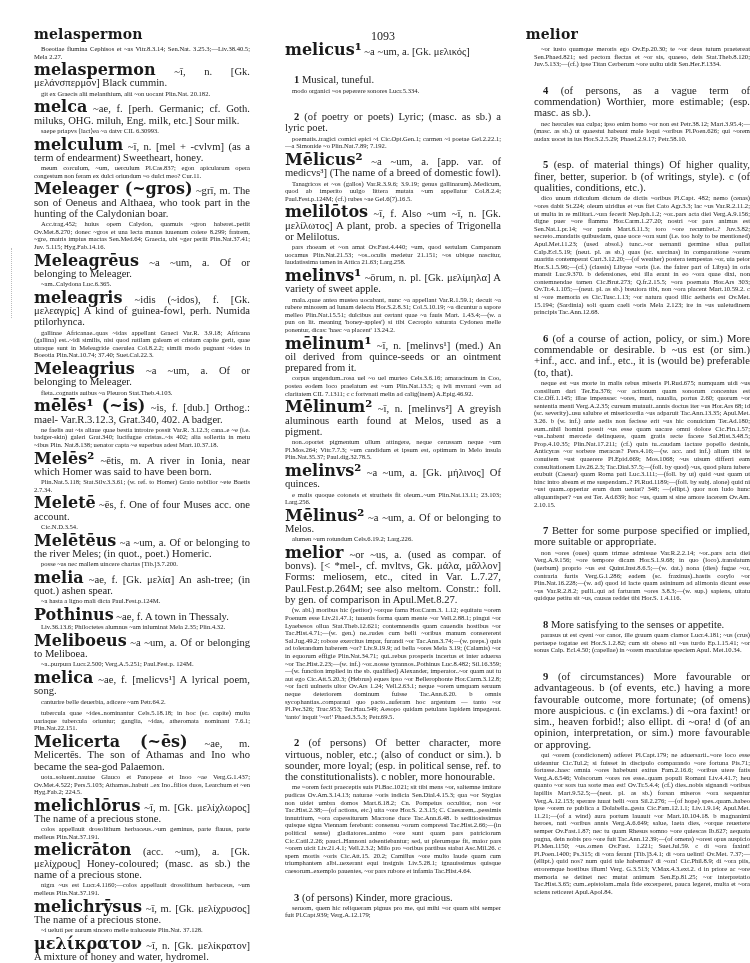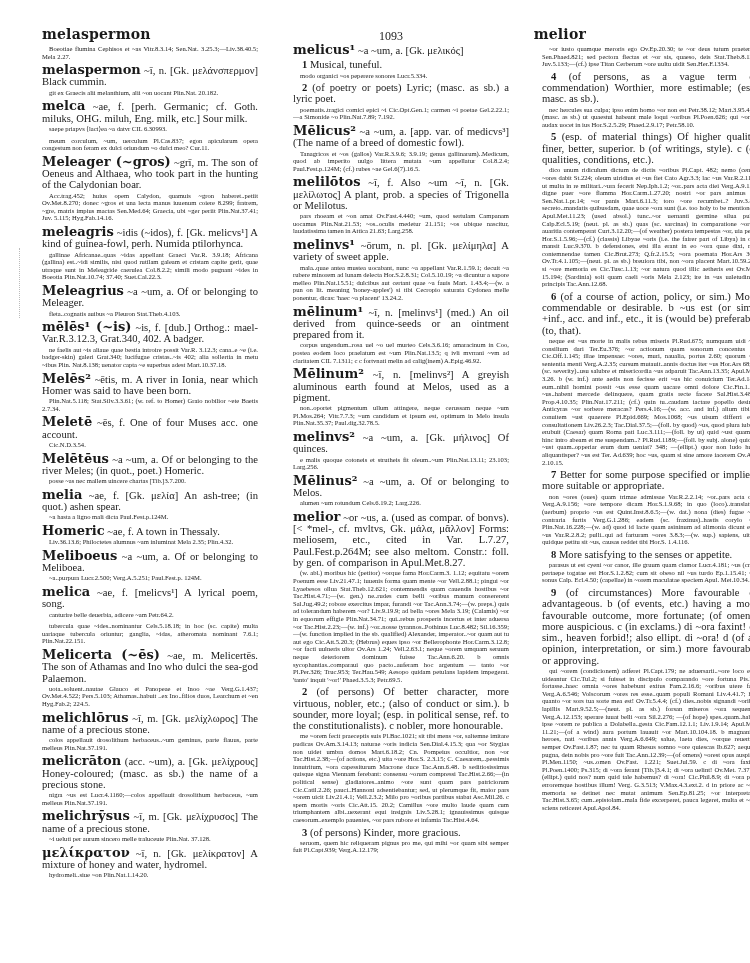--- a/index.html
+++ b/index.html
@@ -1,30 +1,30 @@
 <!DOCTYPE html>
 <html><head>
 <meta charset="utf-8">
 <style>
   html, body { margin:0; padding:0; background:#ffffff; }
   body { width:750px; height:963px; overflow:hidden; position:relative; color:#1a1a1a; font-family:"DejaVu Serif", serif; }
-  .page { position:absolute; left:16px; top:0; width:596px; height:963px; }
+  .page { position:absolute; left:8px; top:0; width:596px; height:963px; }
   .running-head { position:absolute; top:26px; font-family:"DejaVu Serif", serif; font-weight:bold; font-size:14px; letter-spacing:0.2px; }
   .rh-left { left:26px; }
   .rh-right { right:26px; }
   .page-number { position:absolute; top:29px; left:0; width:750px; text-align:center; font-family:"Liberation Serif", serif; font-size:12px; }
   .col { position:absolute; top:44px; width:216px; }
   .col1 { left:26px; }
   .col2 { left:277px; }
   .col3 { left:526px; }
   .entry { margin:0 0 4px 0; }
   .def { font-family:"Liberation Serif", serif; font-size:10.6px; line-height:11.3px; text-align:justify; }
-  .def .hw { font-family:"DejaVu Serif", serif; font-weight:bold; font-size:13px; }
+  .def .hw { font-family:"DejaVu Serif", serif; font-weight:bold; font-size:16px; }
   .cit { font-family:"Liberation Serif", serif; font-size:6.6px; line-height:7.6px; text-align:justify; text-indent:7px; margin-top:1px; }
-  .sense { text-indent:9px; margin-top:3px; }
+  .sense { text-indent:9px; margin-top:17px; }
   .sense .num { font-weight:bold; }
   .margin-mark { position:absolute; left:3px; top:248px; width:1px; height:70px; border-left:1px dotted #bbb; }
 </style>
 </head>
 <body>
 
 <div class="page">
   <div class="running-head rh-left">melaspermon</div>
   <div class="page-number">1093</div>
   <div class="running-head rh-right">melior</div>
@@ -36,28 +36,33 @@
       </div>
       <div class="entry">
         <div class="def"><span class="hw">melaspermon</span> <span>~ī, n. [Gk. μελάνσπερμον] Black cummin.</span></div>
         <div class="cit">git ex Graecis alii melanthium, alii ~on uocant Plin.Nat. 20.182.</div>
       </div>
       <div class="entry">
         <div class="def"><span class="hw">melca</span> <span>~ae, f. [perh. Germanic; cf. Goth. miluks, OHG. miluh, Eng. milk, etc.] Sour milk.</span></div>
         <div class="cit">saepe priapvs ⟨lact⟩ea ~a datvr CIL 6.30993.</div>
       </div>
       <div class="entry">
+        <div class="def"><span class="hw">melculum</span> <span>~ī, n. [mel + -cvlvm] (as a term of endearment) Sweetheart, honey.</span></div>
         <div class="cit">meum corculum, ~um, uerculum Pl.Cas.837; egon apicularum opera congestum non feram ex dulci oriundum ~o dulci meo? Cur.11.</div>
       </div>
       <div class="entry">
         <div class="def"><span class="hw">Meleager (~gros)</span> <span>~grī, m. The son of Oeneus and Althaea, who took part in the hunting of the Calydonian boar.</span></div>
         <div class="cit">Acc.trag.452; huius opem Calydon, quamuis ~gron haberet..petiit Ov.Met.8.270; donec ~gros et una lecta manus iuuenum coiere 8.299; fratrem, ~gre, matris impius mactas Sen.Med.64; Graecia, ubi ~ger periit Plin.Nat.37.41; Juv. 5.115; Hyg.Fab.14.16.</div>
       </div>
       <div class="entry">
-        <div class="def"><span class="hw">meleagris</span> <span>~idis (~idos), f. [Gk. melicvs¹] A kind of guinea-fowl, perh. Numida ptilorhynca.</span></div>
+        <div class="def"><span class="hw">Meleagrēus</span> <span>~a ~um, a. Of or belonging to Meleager.</span></div>
+        <div class="cit">~am..Calydona Luc.6.365.</div>
+      </div>
+      <div class="entry">
+        <div class="def"><span class="hw">meleagris</span> <span>~idis (~idos), f. [Gk. μελεαγρίς] A kind of guinea-fowl, perh. Numida ptilorhynca.</span></div>
         <div class="cit">gallinae Africanae..quas ~idas appellant Graeci Var.R. 3.9.18; Africana (gallina) est..~idi similis, nisi quod rutilam galeam et cristam capite gerit, quae utraque sunt in Meleagride caerulea Col.8.2.2; simili modo pugnant ~ides in Boeotia Plin.Nat.10.74; 37.40; Suet.Cal.22.3.</div>
       </div>
       <div class="entry">
         <div class="def"><span class="hw">Meleagrius</span> <span>~a ~um, a. Of or belonging to Meleager.</span></div>
         <div class="cit">fleta..cognatis auibus ~a Pleuron Stat.Theb.4.103.</div>
       </div>
       <div class="entry">
         <div class="def"><span class="hw">mēlēs¹ (~is)</span> <span>~is, f. [dub.] Orthog.: mael- Var.R.3.12.3, Grat.340, 402. A badger.</span></div>
         <div class="cit">ne faelis aut ~is aliaue quae bestia introire possit Var.R. 3.12.3; cana..e ~e (i.e. badger-skin) galeri Grat.340; lucifugae cristas..~is 402; alia sollertia in metu ~ibus Plin. Nat.8.138; uenator capta ~e superbus adest Mart.10.37.18.</div>
       </div>
@@ -71,36 +76,36 @@
       </div>
       <div class="entry">
         <div class="def"><span class="hw">Melētēus</span> <span>~a ~um, a. Of or belonging to the river Meles; (in quot., poet.) Homeric.</span></div>
         <div class="cit">posse ~as nec mallem uincere chartas [Tib.]3.7.200.</div>
       </div>
       <div class="entry">
         <div class="def"><span class="hw">melia</span> <span>~ae, f. [Gk. μελία] An ash-tree; (in quot.) ashen spear.</span></div>
         <div class="cit">~a hasta a ligno mali dicta Paul.Fest.p.124M.</div>
       </div>
       <div class="entry">
-        <div class="def"><span class="hw">Homeric</span> <span>~ae, f. A town in Thessaly.</span></div>
+        <div class="def"><span class="hw">Pothinus</span> <span>~ae, f. A town in Thessaly.</span></div>
         <div class="cit">Liv.36.13.6; Philoctetes alumnus ~am inluminat Mela 2.35; Plin.4.32.</div>
       </div>
       <div class="entry">
         <div class="def"><span class="hw">Meliboeus</span> <span>~a ~um, a. Of or belonging to Meliboea.</span></div>
         <div class="cit">~a..purpura Lucr.2.500; Verg.A.5.251; Paul.Fest.p. 124M.</div>
       </div>
       <div class="entry">
         <div class="def"><span class="hw">melica</span> <span>~ae, f. [melicvs¹] A lyrical poem, song.</span></div>
         <div class="cit">canturire belle deuerbia, adicere ~am Petr.64.2.</div>
       </div>
       <div class="entry">
         <div class="cit">tubercula quae ~ides..nominantur Cels.5.18.18; in hoc (sc. capite) multa uariaque tubercula oriuntur; ganglia, ~idas, atheromata nominant 7.6.1; Plin.Nat.22.151.</div>
       </div>
       <div class="entry">
-        <div class="def"><span class="hw">Melicerta (~ēs)</span> <span>~ae, m. Melicertēs. The son of Athamas and Ino who dulci the sea-god Palaemon.</span></div>
+        <div class="def"><span class="hw">Melicerta (~ēs)</span> <span>~ae, m. Melicertēs. The son of Athamas and Ino who became the sea-god Palaemon.</span></div>
         <div class="cit">uota..soluent..nautae Glauco et Panopeae et Inoo ~ae Verg.G.1.437; Ov.Met.4.522; Pers.5.103; Athamas..habuit ..ex Ino..filios duos, Learchum et ~en Hyg.Fab.2; 224.5.</div>
       </div>
       <div class="entry">
         <div class="def"><span class="hw">melichlōrus</span> <span>~ī, m. [Gk. μελίχλωρος] The name of a precious stone.</span></div>
         <div class="cit">colos appellauit drosolithum herbaceus..~um geminus, parte flauus, parte melleus Plin.Nat.37.191.</div>
       </div>
       <div class="entry">
         <div class="def"><span class="hw">melicrāton</span> <span>(acc. ~um), a. [Gk. μελίχρους] Honey-coloured; (masc. as sb.) the name of a precious stone.</span></div>
         <div class="cit">nigra ~us est Lucr.4.1160;—colos appellauit drosolithum herbaceus, ~um melleus Plin.Nat.37.191.</div>
       </div>

